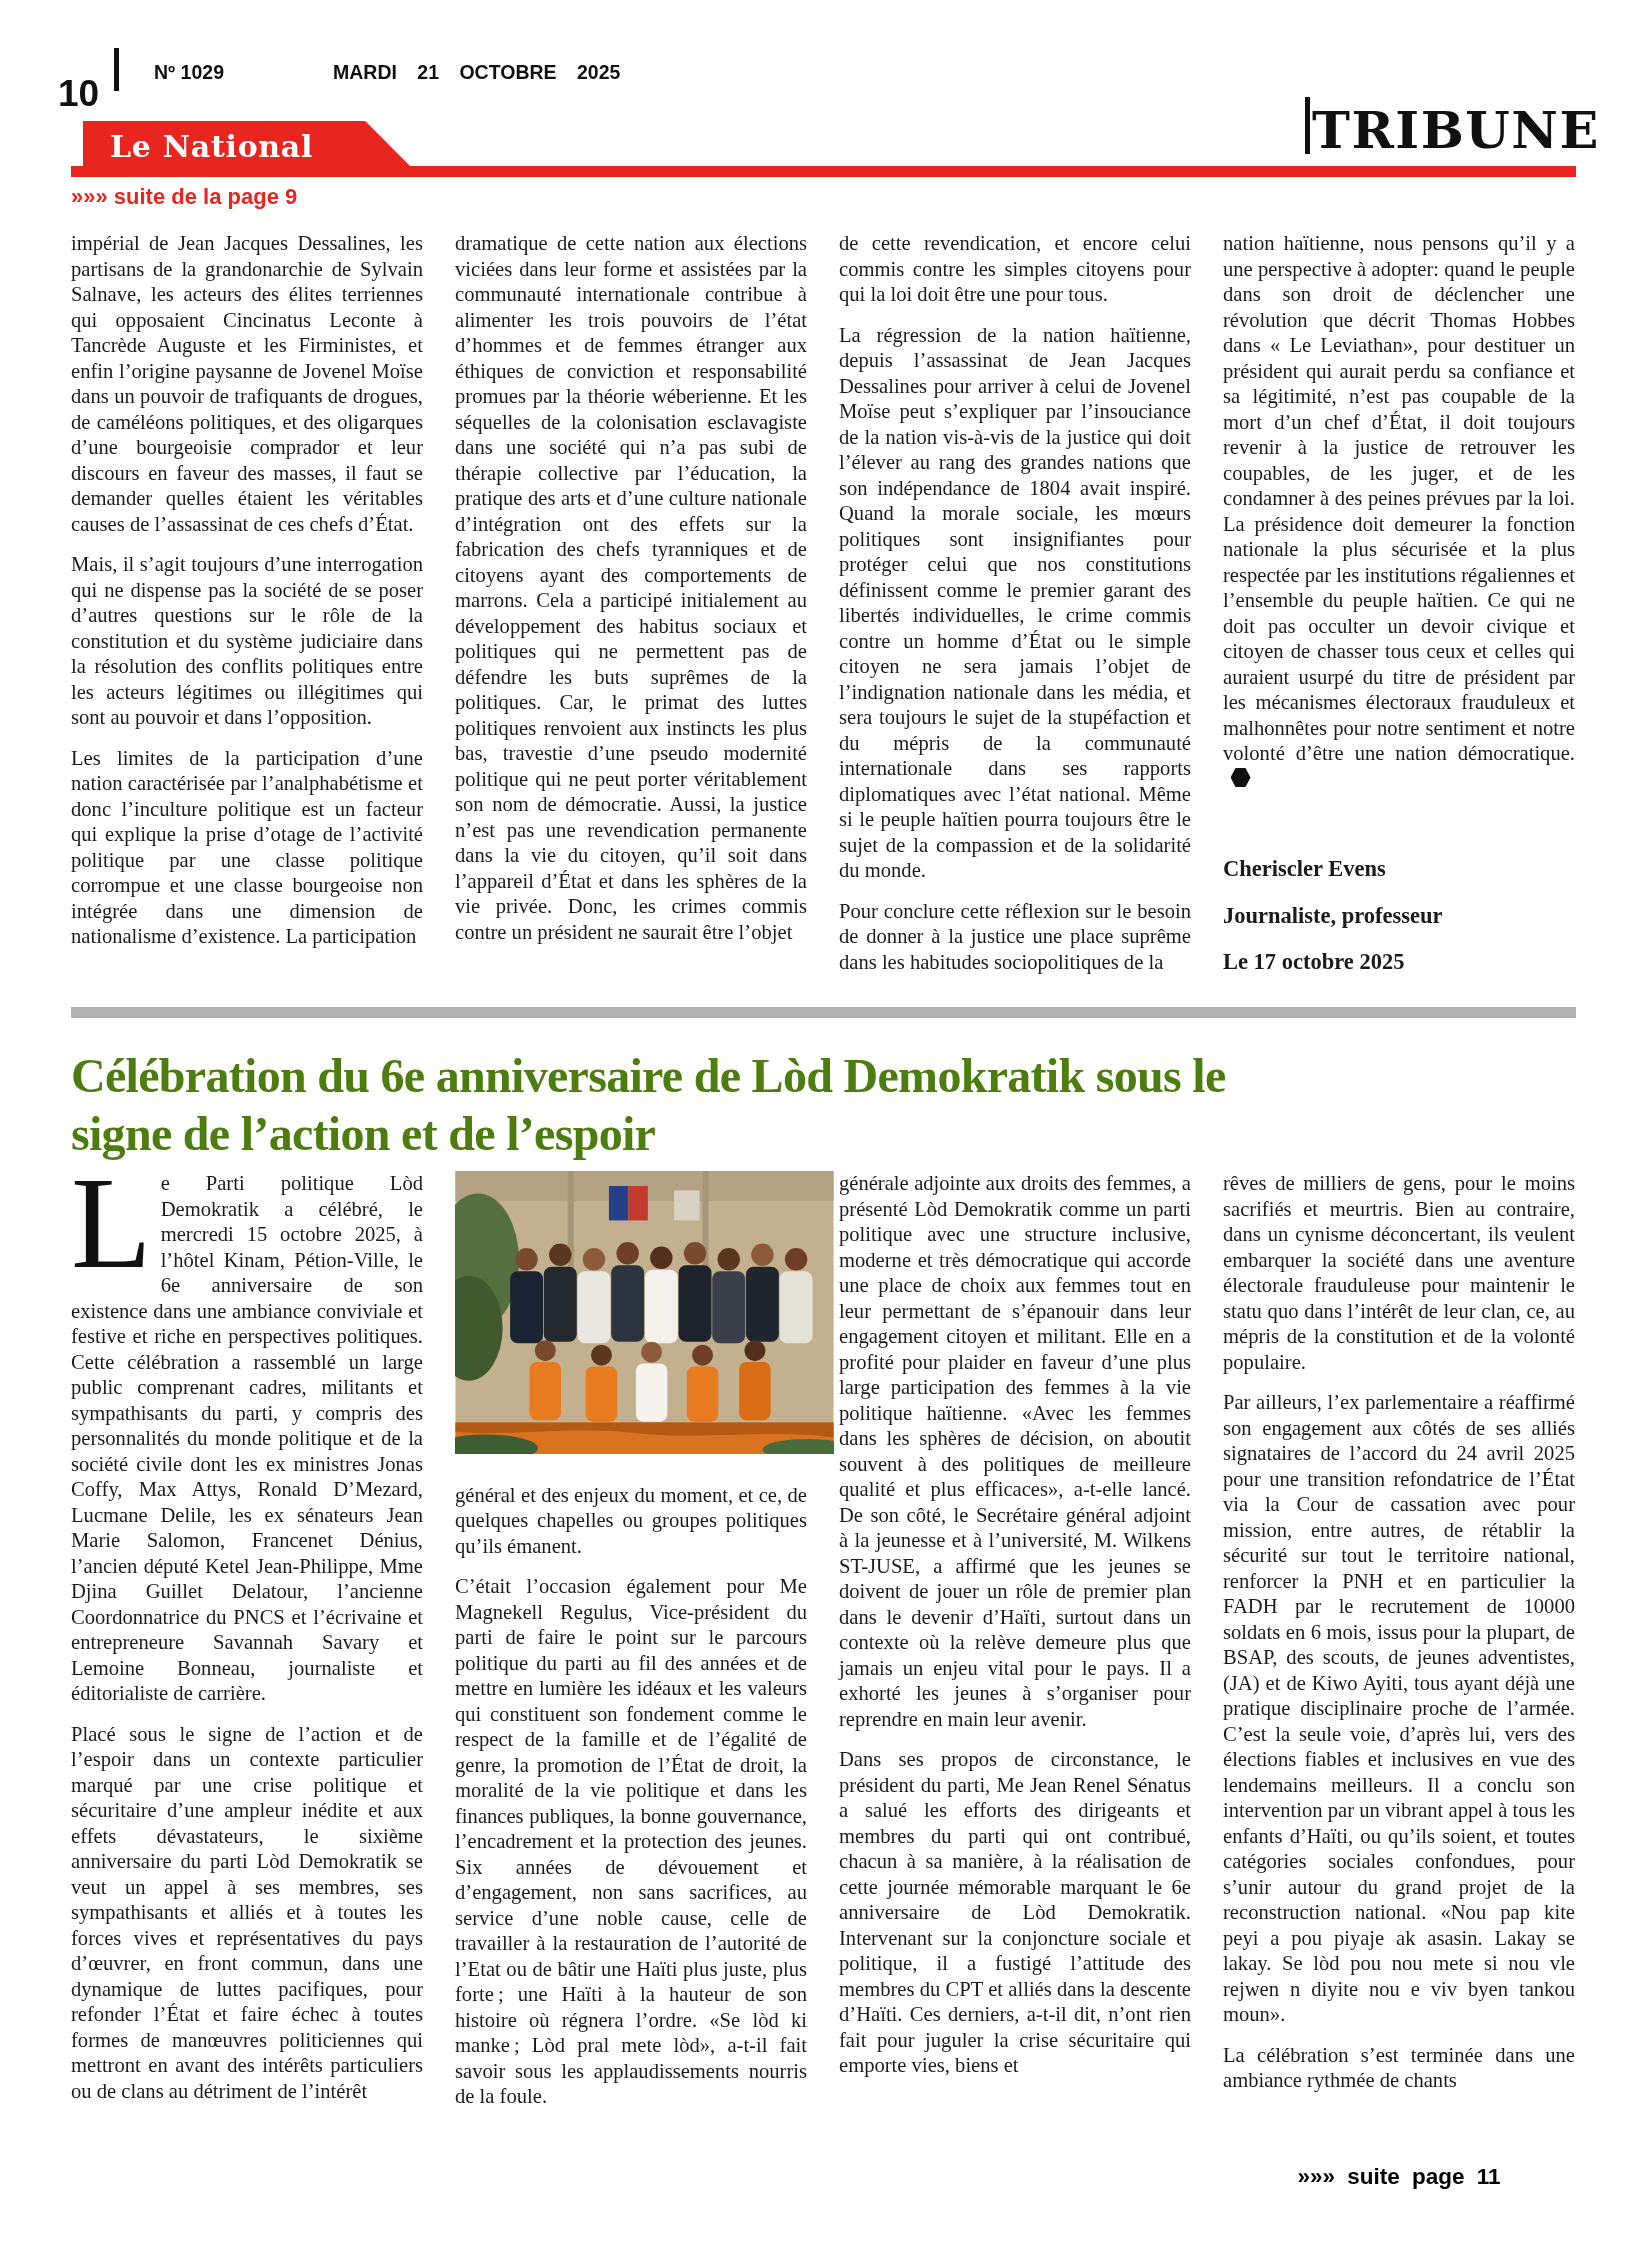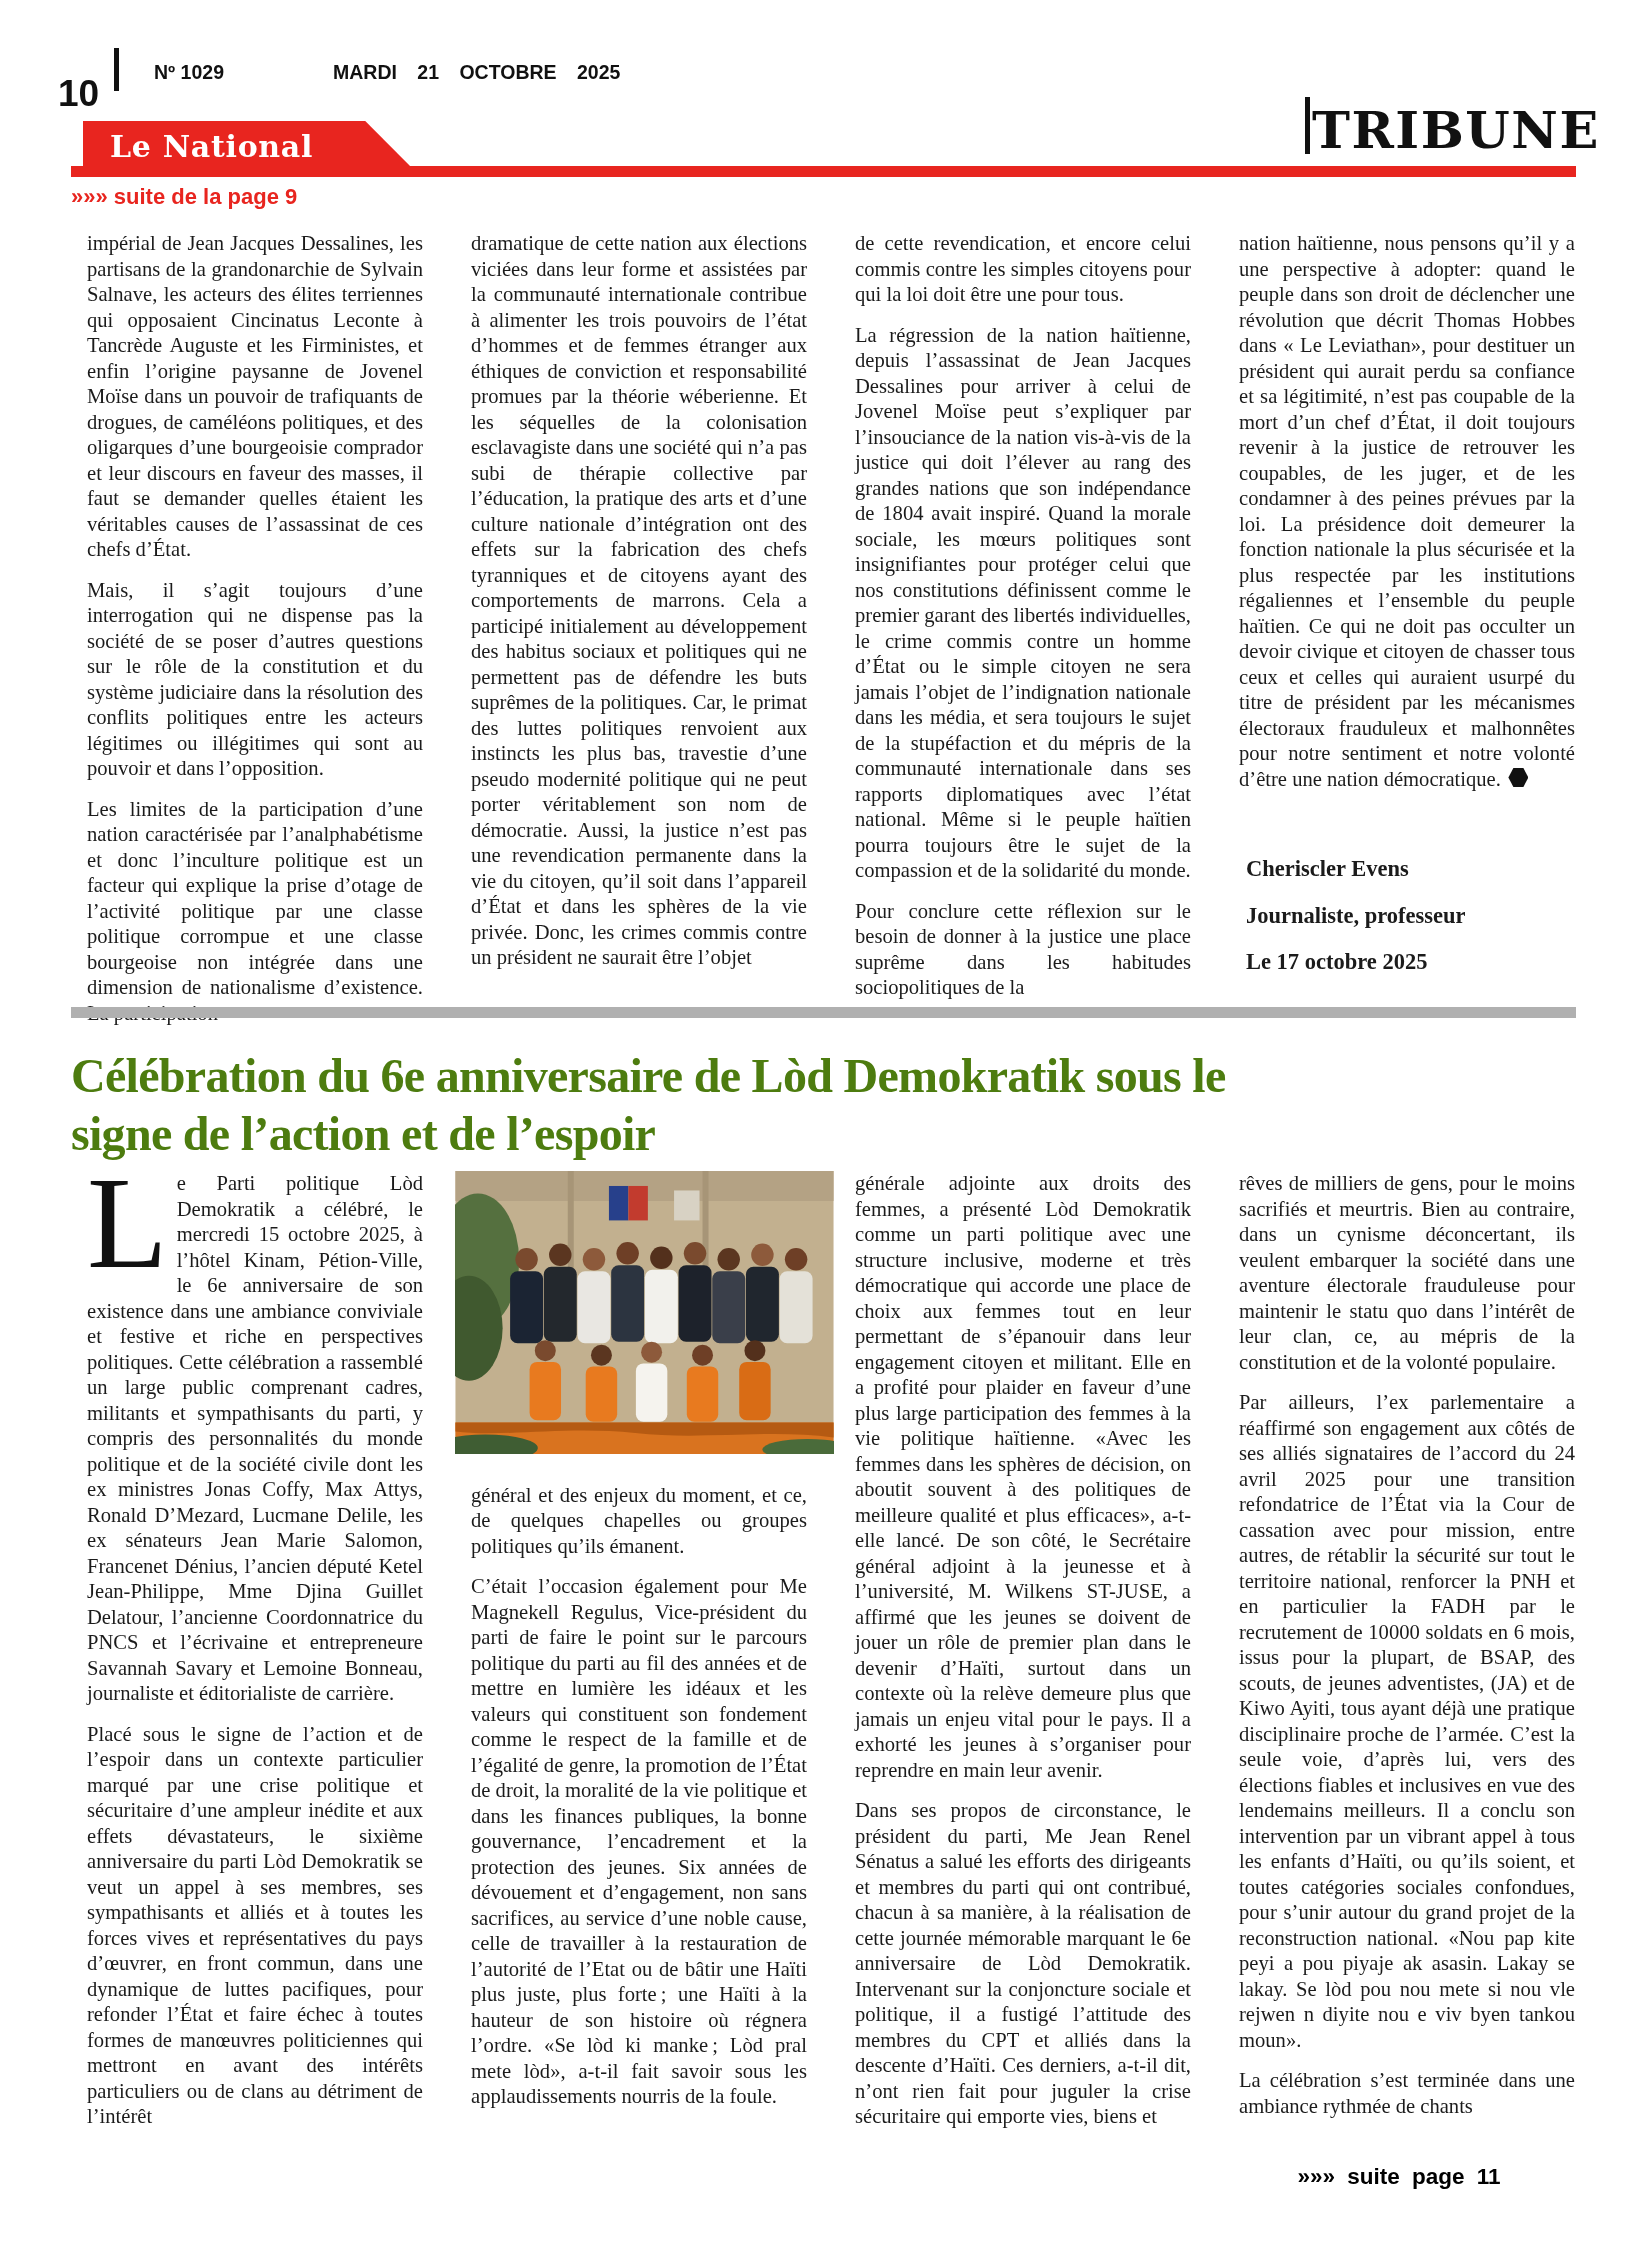--- a/index.html
+++ b/index.html
@@ -20,26 +20,26 @@
     font-family:"DejaVu Serif",serif;font-weight:bold;font-size:51px;letter-spacing:1.5px;color:#111;}
   .masthead{position:absolute;left:83px;top:121px;width:336px;height:54px;background:#e8251f;
     clip-path:polygon(0 0,84% 0,100% 100%,0 100%);}
   .masthead-text{font-family:"DejaVu Serif",serif;font-weight:bold;font-size:30px;color:#ffffff;
     line-height:52px;padding-left:27px;letter-spacing:0.7px;}
   .red-rule{position:absolute;left:71px;top:166px;width:1505px;height:10.5px;background:#e8251f;}
   .suite-top{position:absolute;left:71px;top:184px;font-family:"Liberation Sans",sans-serif;
     font-weight:bold;font-size:22px;color:#e8251f;}
   
   .col{position:absolute;width:352px;text-align:justify;font-size:20.6px;line-height:25.5px;color:#1b1b1b;}
-  .body-p{margin:0 0 15px 16px;}
+  .body-p{margin:0 0 15px 0;}
   .a1{top:231px;}
   .c1{left:71px;}.c2{left:455px;}.c3{left:839px;}.c4{left:1223px;}
   .endmark{display:inline-block;width:20px;height:19px;background:#111;margin-left:7.5px;
     vertical-align:-1.5px;clip-path:polygon(25% 0,75% 0,100% 50%,75% 100%,25% 100%,0 50%);}
-  .signature{margin-top:64px;margin-left:23px;}
+  .signature{margin-top:64px;}
   .sig-line{font-weight:bold;font-size:22.5px;margin:0 0 21px 0;text-align:left;line-height:25.5px;}
   
   .divider{position:absolute;left:71px;top:1007px;width:1505px;height:11.2px;background:#b0b0b0;}
   .headline{position:absolute;left:71px;top:1047px;width:1507px;}
   .headline-line{font-family:"Liberation Serif",serif;font-weight:bold;font-size:48px;
     line-height:58px;letter-spacing:-0.7px;color:#4d7c0f;margin:0;}
   
   .a2{top:1171px;}
   .dropcap{float:left;font-size:132px;line-height:103px;padding-right:9px;color:#111;}
   .photo-wrap{width:379px;height:283px;margin:0 0 28.5px 0;}

